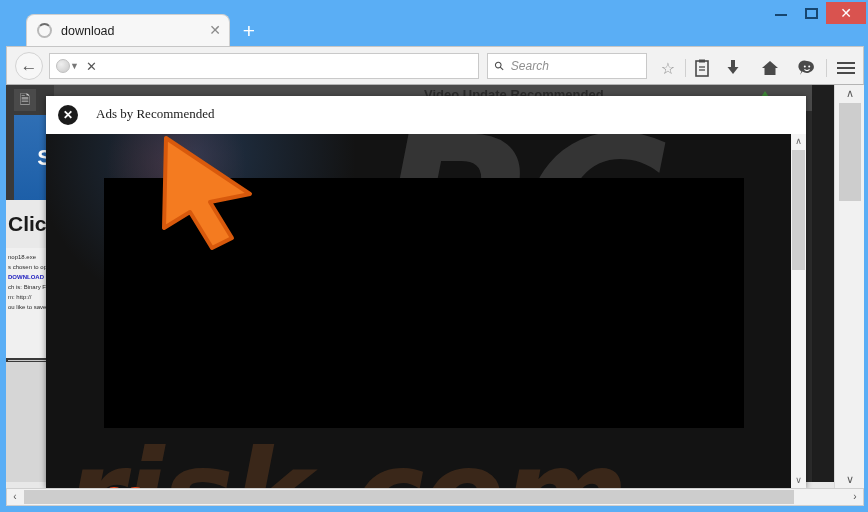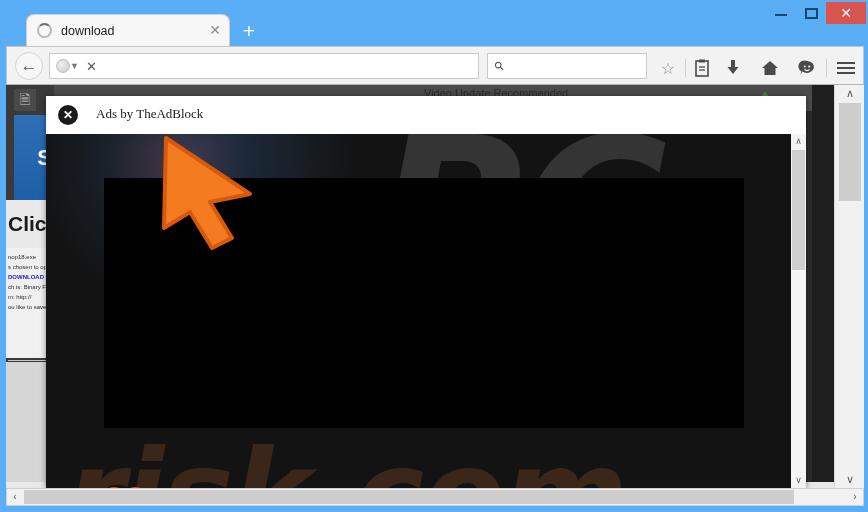--- a/index.html
+++ b/index.html
@@ -183,21 +183,21 @@
     background: #e8e8e8;
   }
 
   
   #page-banner {
     position: absolute; left: 48px; top: 0; width: 758px; height: 26px;
     background: #4b4b4b;
   }
   #page-banner-text {
     position: absolute; left: 370px; top: 2px;
-    color: #2b2b2b; font-size: 11px; font-weight: normal;
+    color: #2b2b2b; font-size: 13px; font-weight: bold;
   }
   #page-banner-tri {
     position: absolute; left: 702px; top: 6px;
     width: 0; height: 0;
     border-left: 9px solid transparent; border-right: 9px solid transparent;
     border-bottom: 14px solid #3d8b37;
   }
   #page-dark-right {
     position: absolute; left: 806px; top: 0; width: 22px; height: 403px;
     background: #1e1e1e;
@@ -334,20 +334,21 @@
     <div id="back">←</div>
 
     <div id="urlbar">
       <div id="url-favicon"></div>
       <div id="url-drop">▼</div>
       <div id="url-stop">✕</div>
     </div>
 
     <div id="searchbar">
       <div id="search-icon">⚲</div>
+      <div id="search-text">Search</div>
     </div>
 
     <div class="tbicon" id="tb-star">☆</div>
     <div id="tb-sep1"></div>
     <div class="tbicon" id="tb-read">
       <svg width="16" height="18" viewBox="0 0 16 18">
         <rect x="2" y="2" width="12" height="15" fill="none" stroke="#4a4a4a" stroke-width="1.6"></rect>
         <rect x="5" y="0.5" width="6" height="3" fill="#4a4a4a"></rect>
         <line x1="5" y1="8" x2="11" y2="8" stroke="#4a4a4a" stroke-width="1.3"></line>
         <line x1="5" y1="11" x2="11" y2="11" stroke="#4a4a4a" stroke-width="1.3"></line>
@@ -408,21 +409,21 @@
     <div id="outer-sb">
       <div class="arrow up">∧</div>
       <div class="thumb"></div>
       <div class="arrow down">∨</div>
     </div>
 
     <div id="ad">
 
       <div id="ad-head">
         <div id="ad-close">✕</div>
-        <div id="ad-by">Ads by TheAdBlock</div>
+        <div id="ad-by">Ads by Recommended</div>
       </div>
 
       <div id="ad-body">
         <div id="ad-backdrop">
           <div class="wm" id="wm1">PC</div>
           <div class="wm" id="wm2">risk.com</div>
 
           <div id="ad-video"></div>
 
           <svg id="ad-cursor" viewBox="0 0 130 120">

